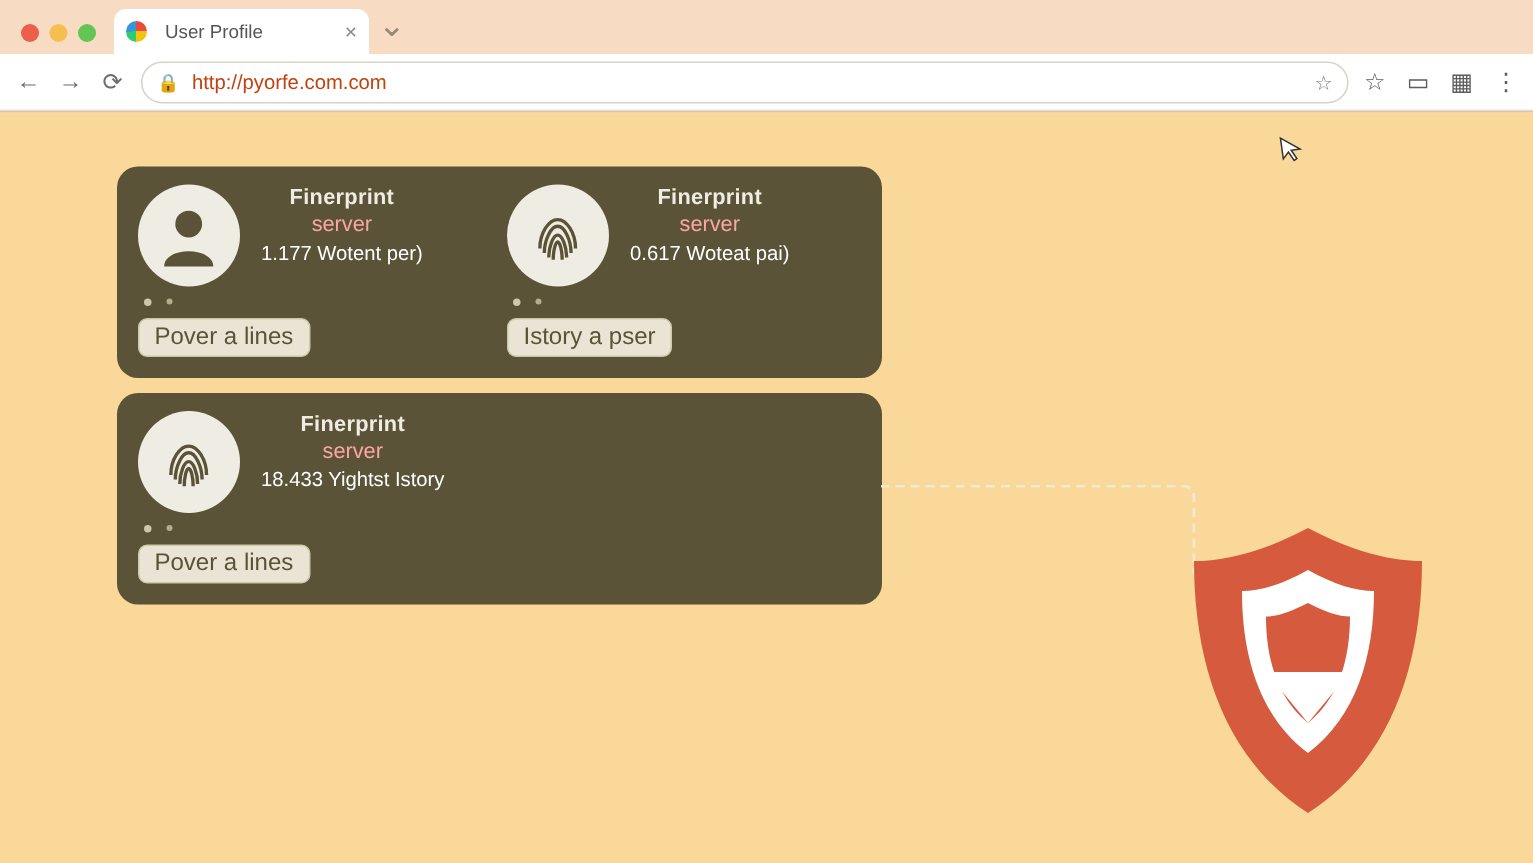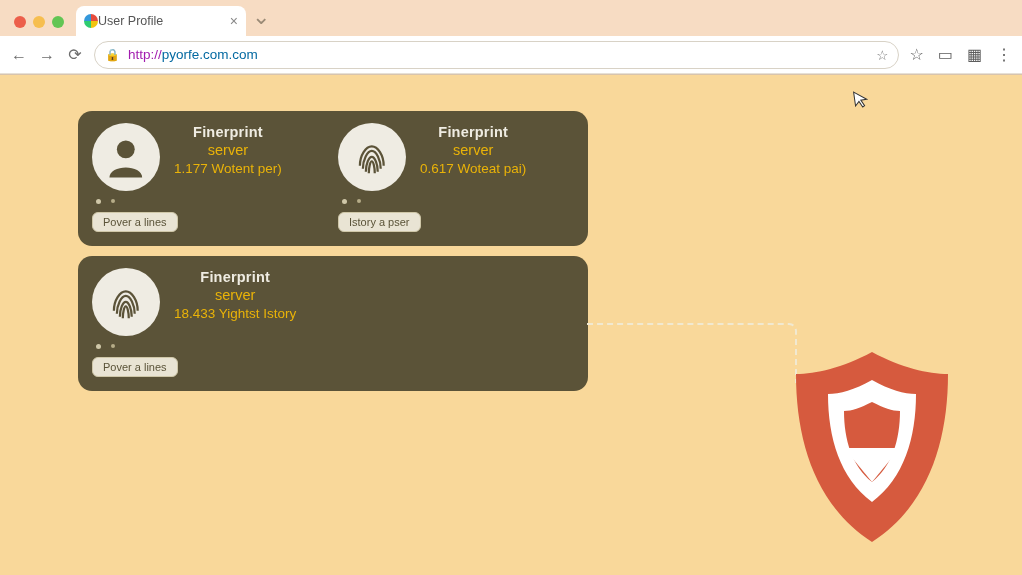--- a/index.html
+++ b/index.html
@@ -28,21 +28,21 @@
   .dot.yel { background: #f6be4f; }
   .dot.grn { background: #62c554; }
   .tab {
     background: #fff;
     border-radius: 8px 8px 0 0;
     height: 30px;
     min-width: 170px;
     display: flex;
     align-items: center;
     padding: 0 8px;
-    gap: 0;
+    gap: 12px;
     font-size: 12.5px;
     color: #555;
     position: relative;
   }
   .favicon {
     width: 14px; height: 14px; border-radius: 50%;
     background: conic-gradient(#e74c3c 0 90deg,#f1c40f 90deg 180deg,#2ecc71 180deg 270deg,#3498db 270deg 360deg);
   }
   .tab .close { margin-left: auto; color: #888; font-size: 14px; line-height: 1; cursor: pointer; }
   .newtab {
@@ -64,22 +64,22 @@
     border:1px solid #d8d2c6;
     border-radius:14px;
     display:flex;
     align-items:center;
     padding:0 10px;
     gap:8px;
     font-size:13.5px;
     color:#494949;
   }
   .lock { color:#6a6a6a; font-size:12px; }
-  .url .proto { color:#a21caf; }
-  .url .rest  { color:#0369a1; }
+  .url .proto { color:#c2410c; }
+  .url .rest  { color:#c2410c; }
   .addr .star { margin-left:auto; color:#7a7a7a; cursor:pointer; }
   .right-icons { display:flex; gap:14px; color:#5d5d5d; font-size:16px; }
   .right-icons span { cursor:pointer; }
 
   
   .page {
     position: relative;
     width: 100%;
     height: calc(575px - 36px - 38px);
     background: #f9d89a;
@@ -105,30 +105,30 @@
   .entry-top { display:flex; gap:14px; align-items:flex-start; }
   .avatar {
     width:68px; height:68px; border-radius:50%;
     background:#efece3;
     display:flex; align-items:center; justify-content:center;
     flex-shrink:0;
   }
   .avatar svg { width:70%; height:70%; }
   .entry-text { color:#efece2; font-size:14.5px; line-height:1.25; }
   .entry-text .t1 { font-weight:600; letter-spacing:.2px; }
-  .entry-text .t2 { color:#eab308; }
-  .entry-text .t3 { color:#eab308; font-size:13.5px; margin-top:2px; }
+  .entry-text .t2 { color:#fca5a5; }
+  .entry-text .t3 { color:#ffffff; font-size:13.5px; margin-top:2px; }
   .dots { display:flex; gap:10px; padding-left:4px; }
   .dots span { width:5px; height:5px; border-radius:50%; background:#cfc7a8; display:inline-block; }
   .dots span:nth-child(2){ width:4px;height:4px; background:#b6ad88;}
   .pill {
     align-self:flex-start;
     background:#e9e4d4;
     color:#5a5338;
-    font-size:11px;
+    font-size:16px;
     padding:3px 10px;
     border-radius:6px;
     border:1px solid #cfc7a8;
     cursor:pointer;
   }
 
   
   .cursor { position:absolute; right:150px; top:14px; font-size:18px; color:#3a3a3a; transform: rotate(-8deg); pointer-events:none;}
 
   

